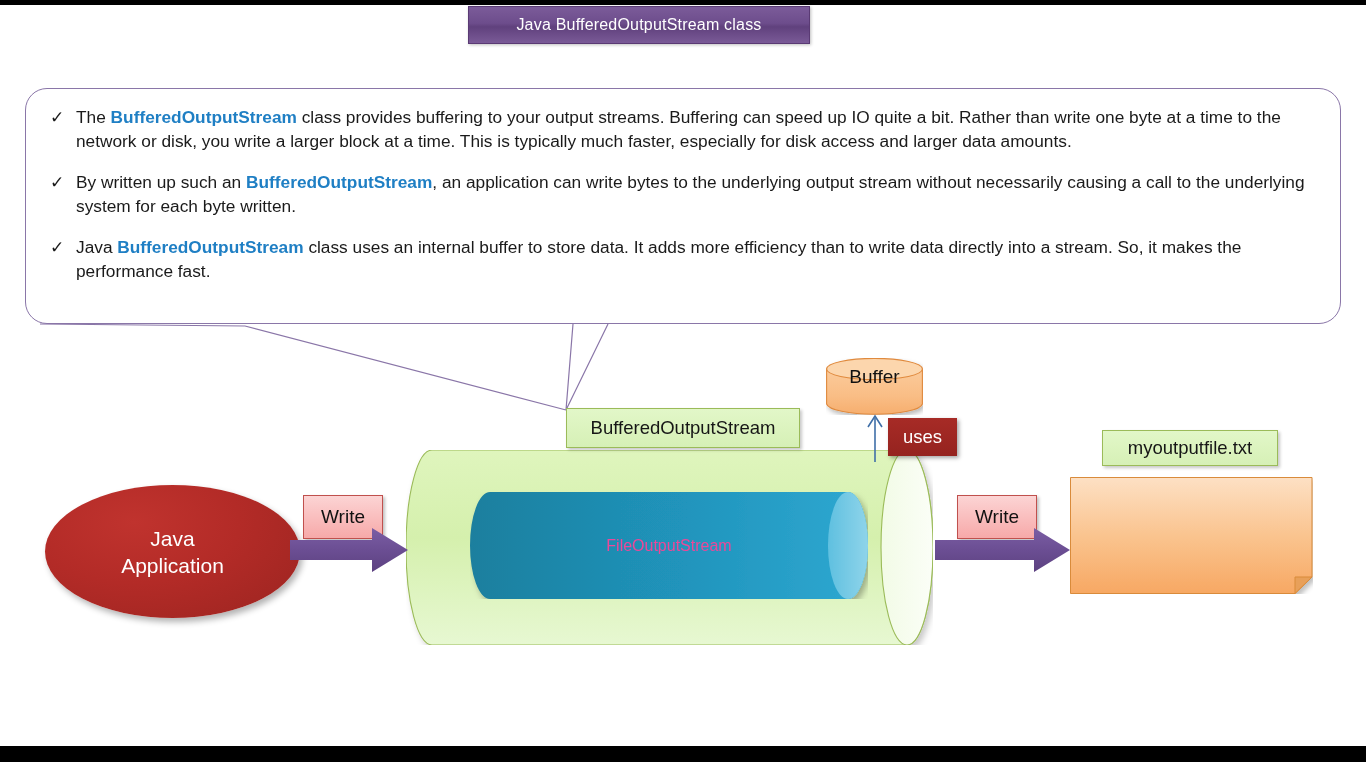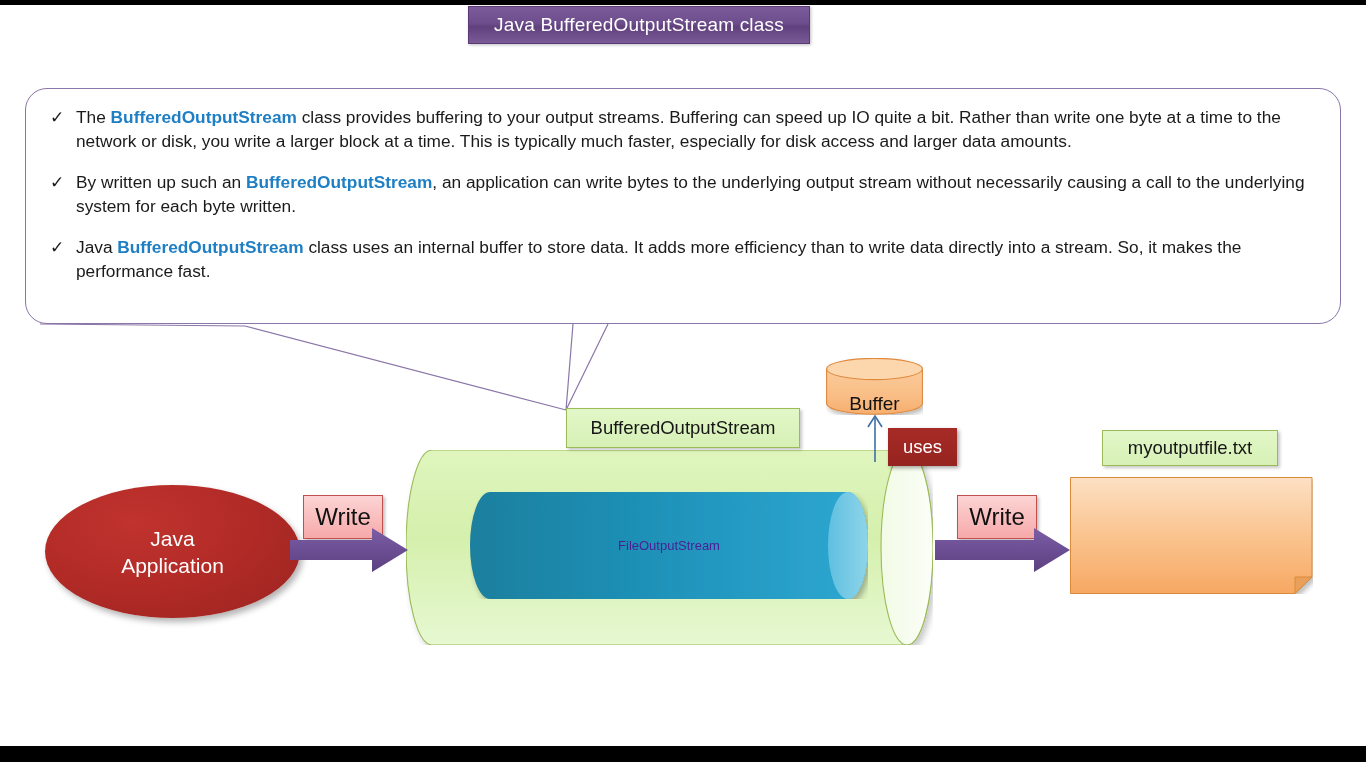--- a/index.html
+++ b/index.html
@@ -40,21 +40,21 @@
     width: 340px; height: 36px;
     background: linear-gradient(to bottom, #7b5b99 0%, #6d4d8c 45%, #60417d 55%, #7a5a97 100%);
     border: 1px solid #5a3a74;
     display: flex;
     align-items: center;
     justify-content: center;
     box-shadow: 1px 1px 3px rgba(0,0,0,0.25);
   }
   .title-banner span {
     color: #ffffff;
-    font-size: 19px;
+    font-size: 16px;
     letter-spacing: 0.2px;
     white-space: nowrap;
   }
 
   
   .callout {
     position: absolute;
     left: 25px; top: 88px;
     width: 1316px; height: 236px;
     border: 1.3px solid #8a76a8;
@@ -123,38 +123,37 @@
     position: absolute;
     background: linear-gradient(to bottom, #fcd4d4 0%, #f7a9a9 100%);
     border: 1px solid #c0504d;
     display: flex;
     align-items: center;
     justify-content: center;
     box-shadow: 2px 2px 3px rgba(0,0,0,0.25);
     box-sizing: border-box;
   }
   .write-tag span {
-    font-size: 24px;
+    font-size: 19px;
     color: #111111;
   }
   .write-1 { left: 303px; top: 495px; width: 80px; height: 44px; }
   .write-2 { left: 957px; top: 495px; width: 80px; height: 44px; }
 
   
   .uses-tag {
     position: absolute;
     left: 888px; top: 418px;
     width: 69px; height: 38px;
     background: linear-gradient(to bottom, #a72b26 0%, #95231f 100%);
     display: flex;
     align-items: center;
     justify-content: center;
     box-shadow: 2px 2px 4px rgba(0,0,0,0.35);
     box-sizing: border-box;
-    margin-top: 10px;
   }
   .uses-tag span {
     font-size: 18.5px;
     color: #ffffff;
   }
 
   
   .java-ellipse {
     position: absolute;
     left: 45px; top: 485px;
@@ -194,36 +193,36 @@
   .cyl-inner-label {
     position: absolute;
     left: 470px; top: 492px;
     width: 398px; height: 107px;
     display: flex;
     align-items: center;
     justify-content: center;
     pointer-events: none;
   }
   .cyl-inner-label span {
-    color: #4c1d95;
-    font-size: 13px;
+    color: #ec4899;
+    font-size: 16px;
   }
 
   
   .buffer-cyl {
     position: absolute;
     left: 826px; top: 358px;
     width: 97px; height: 57px;
   }
   .buffer-label {
     position: absolute;
     left: 826px; top: 358px;
     width: 97px; height: 57px;
     display: flex;
-    align-items: flex-end;
+    align-items: flex-start;
     justify-content: center;
     pointer-events: none;
     padding-top: 8px;
     box-sizing: border-box;
   }
   .buffer-label span {
     font-size: 19px;
     color: #111111;
   }
 

